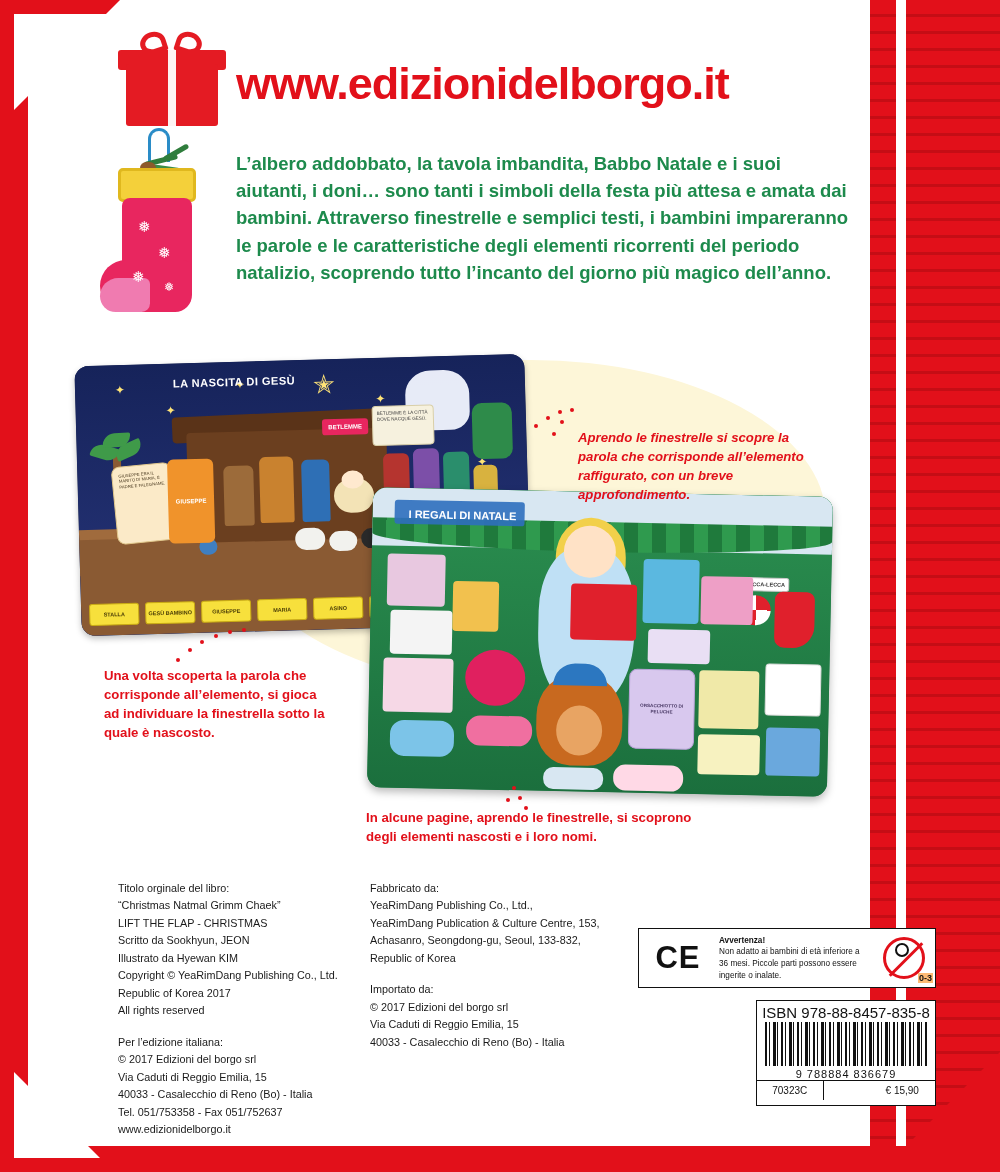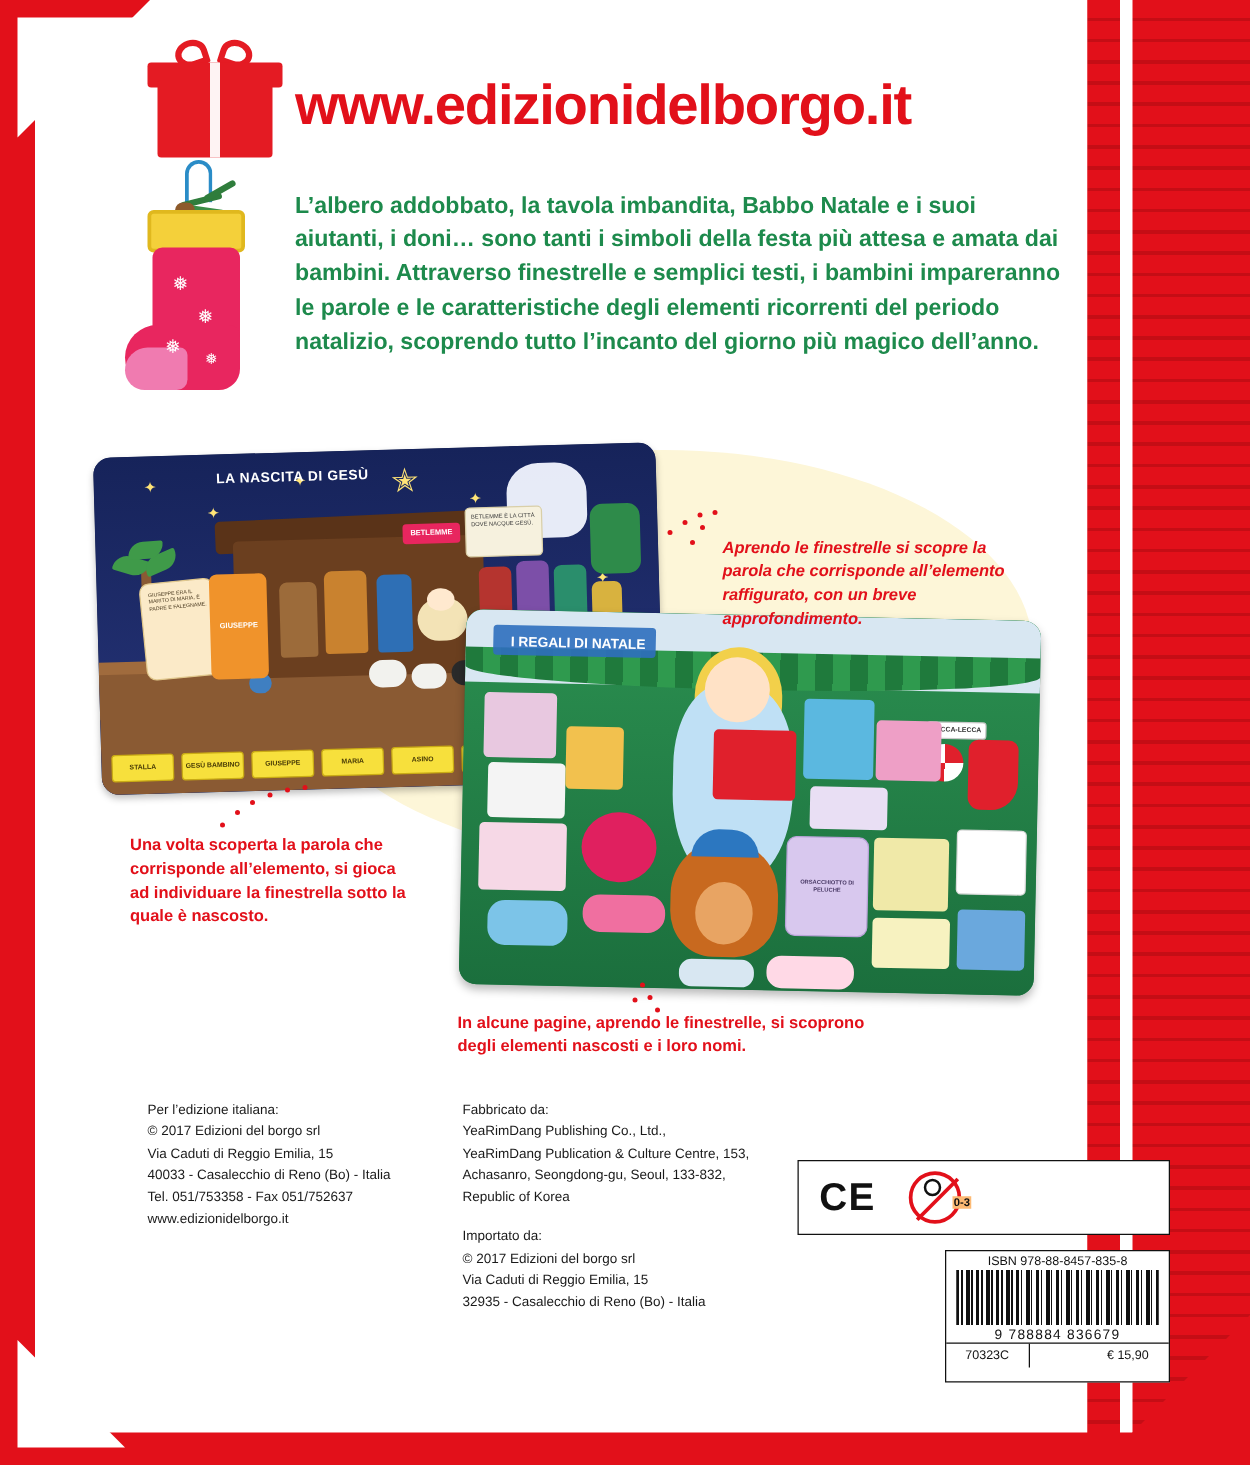--- a/index.html
+++ b/index.html
@@ -344,33 +344,33 @@
   }
   .noage:after {
     content:""; position:absolute; left:-3px; top:18px; width:46px; height:3px;
     background:#e2101a; transform:rotate(-45deg);
   }
   .noage-face {
     position:absolute; left:9px; top:3px; width:14px; height:14px;
     border:2px solid #111; border-radius:50%;
   }
   .age-badge {
-    position:absolute; right:2px; bottom:20px;
+    position:absolute; right:2px; bottom:4px;
     font-size:9px; font-weight:bold; color:#111;
     background:#fdba74; padding:0 1px;
   }
 
   
   .barcode-box {
     position:absolute; left:756px; top:1000px; width:180px; height:106px;
     border:1px solid #111; background:#fff;
     font-size:9px; color:#111;
   }
   .bc-isbn {
-    text-align:center; font-size:10px; padding:3px 0 1px;
+    text-align:center; font-size:15px; padding:3px 0 1px;
   }
   .bc-bars {
     height:44px; margin:0 8px;
     background:repeating-linear-gradient(90deg,
       #111 0 2px, #fff 2px 4px, #111 4px 5px, #fff 5px 8px,
       #111 8px 11px, #fff 11px 12px, #111 12px 13px, #fff 13px 16px);
   }
   .bc-num { text-align:center; font-size:11px; letter-spacing:1px; padding-top:2px; }
   .bc-footer {
     display:flex; border-top:1px solid #111; height:20px;gap:46px;
@@ -546,42 +546,54 @@
   <div class="dot" style="left:242px;top:628px;"></div>
 </div>
 <div class="dots">
   <div class="dot" style="left:506px;top:798px;"></div>
   <div class="dot" style="left:512px;top:786px;"></div>
   <div class="dot" style="left:518px;top:796px;"></div>
   <div class="dot" style="left:524px;top:806px;"></div>
 </div>
 
 <div class="colophon col-left">
+  <div class="col-block" style="white-space:pre-line;">Titolo orginale del libro:
+“Christmas Natmal Grimm Chaek”
+LIFT THE FLAP - CHRISTMAS
+Scritto da Sookhyun, JEON
+Illustrato da Hyewan KIM
+Copyright © YeaRimDang Publishing Co., Ltd.
+Republic of Korea 2017
+All rights reserved</div>
   <div class="col-block" style="white-space:pre-line;">Per l’edizione italiana:
 © 2017 Edizioni del borgo srl
 Via Caduti di Reggio Emilia, 15
 40033 - Casalecchio di Reno (Bo) - Italia
 Tel. 051/753358 - Fax 051/752637
 www.edizionidelborgo.it</div>
 </div>
 
 <div class="colophon col-right">
   <div class="col-block" style="white-space:pre-line;">Fabbricato da:
 YeaRimDang Publishing Co., Ltd.,
 YeaRimDang Publication &amp; Culture Centre, 153,
 Achasanro, Seongdong-gu, Seoul, 133-832,
 Republic of Korea</div>
   <div class="col-block" style="white-space:pre-line;">Importato da:
 © 2017 Edizioni del borgo srl
 Via Caduti di Reggio Emilia, 15
-32935 - Casalecchio di Reno (Bo) - Italia</div>
+40033 - Casalecchio di Reno (Bo) - Italia</div>
 </div>
 
 <div class="ce-box">
   <div class="ce-mark">CE</div>
+  <div class="ce-text">
+    <div style="font-weight:bold;">Avvertenza!</div>
+    <div>Non adatto ai bambini di età inferiore a 36 mesi. Piccole parti possono essere ingerite o inalate.</div>
+  </div>
   <div class="ce-icon">
     <div class="noage">
       <div class="noage-face"></div>
     </div>
     <div class="age-badge">0-3</div>
   </div>
 </div>
 
 <div class="barcode-box">
   <div class="bc-isbn">ISBN 978-88-8457-835-8</div>

